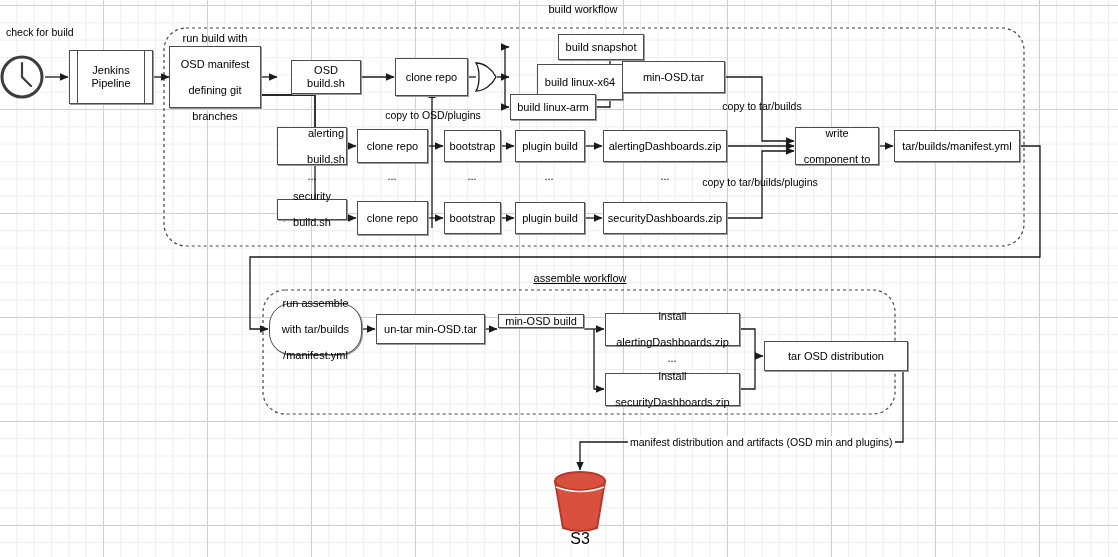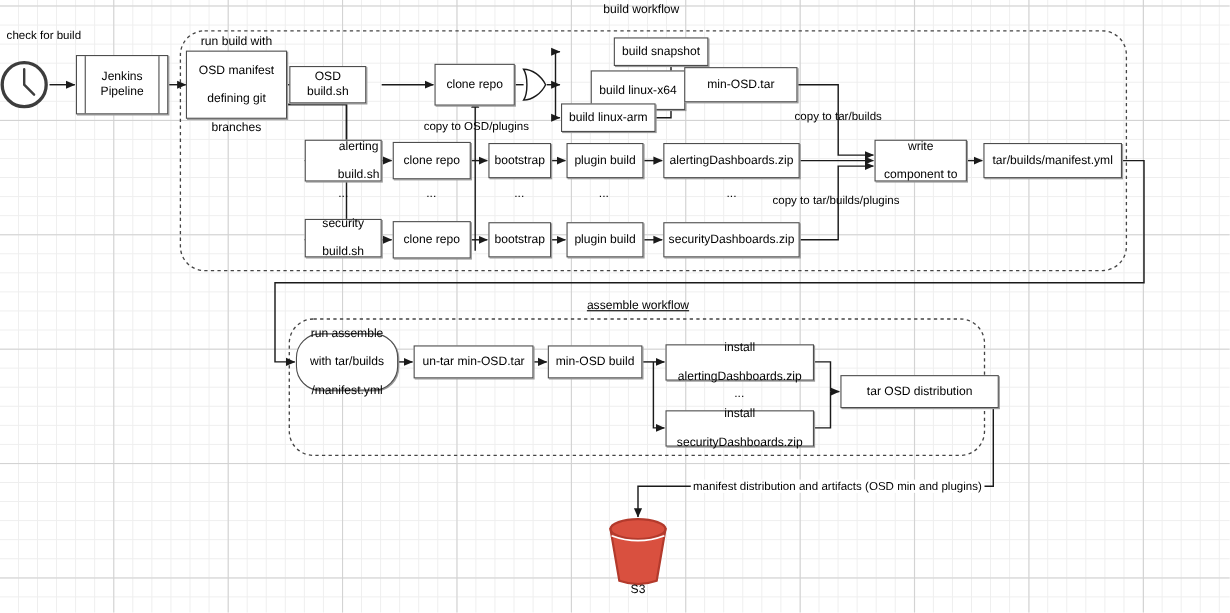--- a/index.html
+++ b/index.html
@@ -32,21 +32,21 @@
        white-space:nowrap;background:transparent;}
   .lbl.ctr{transform:translateX(-50%);text-align:center;}
   .dots{position:absolute;color:#000;font-size:11px;transform:translateX(-50%);}
   .grp-title{position:absolute;font-size:11px;color:#000;transform:translateX(-50%);}
   .jenk{position:absolute;box-sizing:border-box;background:#fff;border:1px solid #4d4d4d;
         box-shadow:1px 1px 0 0 #9a9a9a;}
   .jenk .inner{position:absolute;top:0;bottom:0;width:1px;background:#4d4d4d;}
   .jenk .txt{position:absolute;left:0;right:0;top:0;bottom:0;display:flex;
              align-items:center;justify-content:center;text-align:center;
              font-size:11px;line-height:13px;}
-  .s3lbl{position:absolute;font-size:11px;transform:translateX(-50%);color:#000;}
+  .s3lbl{position:absolute;font-size:16px;transform:translateX(-50%);color:#000;}
 </style>
 </head>
 <body>
 
 <div id="canvas">
 
   <svg viewBox="0 0 1118 557">
     <defs>
       <marker id="ar" markerWidth="9" markerHeight="9" refX="8" refY="4.5" orient="auto" markerUnits="userSpaceOnUse">
         <path d="M0,0.8 L8.5,4.5 L0,8.2 z" fill="#1a1a1a"></path>
@@ -158,21 +158,21 @@
 
   <div class="node" style="left:169px;top:46px;width:92px;height:62px;">
     <span>
       <span>run build with</span><br>
       <span>OSD manifest</span><br>
       <span>defining git</span><br>
       <span>branches</span>
     </span>
   </div>
 
-  <div class="node" style="left:263px;top:60px;width:70px;height:34px;justify-content:flex-end;">
+  <div class="node" style="left:291px;top:60px;width:70px;height:34px;justify-content:flex-end;">
     <span>OSD build.sh</span>
   </div>
 
   <div class="node" style="left:395px;top:58px;width:73px;height:38px;">
     <span>clone repo</span>
   </div>
 
   <div class="node" style="left:510px;top:34px;width:86px;height:26px;margin-left:48px;">
     <span>build snapshot</span>
   </div>
@@ -199,21 +199,21 @@
   <div class="node" style="left:444px;top:130px;width:57px;height:32px;">
     <span>bootstrap</span>
   </div>
   <div class="node" style="left:515px;top:130px;width:70px;height:32px;">
     <span>plugin build</span>
   </div>
   <div class="node" style="left:603px;top:130px;width:124px;height:32px;">
     <span>alertingDashboards.zip</span>
   </div>
 
-  <div class="node" style="left:277px;top:199px;width:70px;height:35px;">
+  <div class="node" style="left:277px;top:199px;width:70px;height:21px;">
     <span>
       <span>security</span><br>
       <span>build.sh</span>
     </span>
   </div>
   <div class="node" style="left:357px;top:201px;width:71px;height:34px;">
     <span>clone repo</span>
   </div>
   <div class="node" style="left:444px;top:202px;width:57px;height:32px;">
     <span>bootstrap</span>
@@ -248,21 +248,21 @@
   <div class="node" style="left:269px;top:303px;width:93px;height:52px;border-radius:22px;">
     <span>
       <span>run assemble</span><br>
       <span>with tar/builds</span><br>
       <span>/manifest.yml</span>
     </span>
   </div>
   <div class="node" style="left:376px;top:314px;width:109px;height:30px;">
     <span>un-tar min-OSD.tar</span>
   </div>
-  <div class="node" style="left:498px;top:314px;width:86px;height:30px;">
+  <div class="node" style="left:498px;top:314px;width:86px;height:14px;">
     <span>min-OSD build</span>
   </div>
   <div class="node" style="left:605px;top:313px;width:135px;height:33px;">
     <span>
       <span>install</span><br>
       <span>alertingDashboards.zip</span>
     </span>
   </div>
   <div class="node" style="left:605px;top:373px;width:135px;height:33px;">
     <span>

